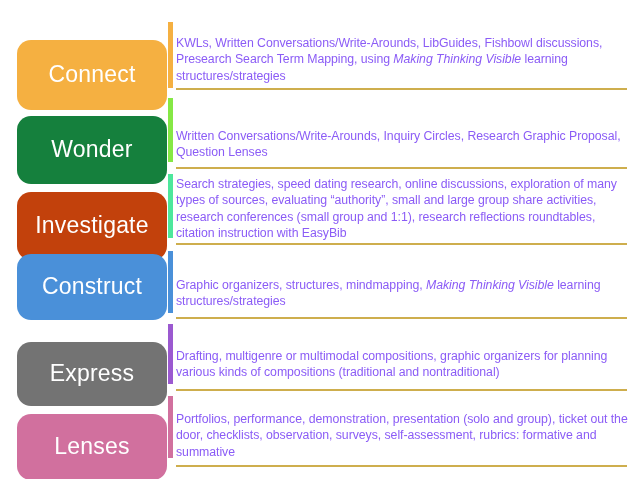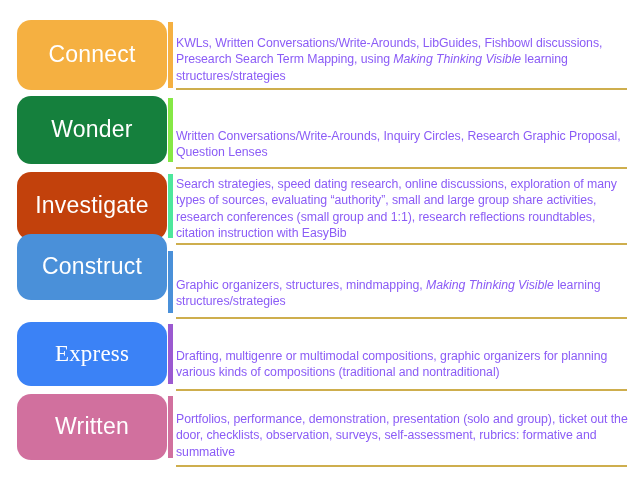--- a/index.html
+++ b/index.html
@@ -40,20 +40,21 @@
     align-items: center;
     justify-content: center;
     color: #ffffff;
     font-size: 23px;
     font-weight: 400;
     letter-spacing: 0.2px;
     line-height: 1.1;
     text-align: center;
     white-space: nowrap;
     overflow: hidden;
+    margin-top: 20px;
   }
 
   
   .stem {
     position: absolute;
     left: 168px;
     width: 5px;
   }
 
   
@@ -144,30 +145,30 @@
   <div class="row r3">
     <div class="chip" style="background: rgb(74, 144, 217);">
       <span>Construct</span>
     </div>
     <div class="stem" style="background: rgb(74, 144, 217);"></div>
     <div class="body"><span>Graphic organizers, structures, mindmapping, </span><span class="it">Making Thinking Visible</span><span> learning structures/strategies</span></div>
     <div class="rule" style="background: rgb(198, 160, 46);"></div>
   </div>
 
   <div class="row r4">
-    <div class="chip" style="background: #3b82f6; font-family: Liberation Serif, serif;">
+    <div class="chip" style="background: #737373;">
       <span>Express</span>
     </div>
     <div class="stem" style="background: rgb(155, 89, 208);"></div>
     <div class="body"><span>Drafting, multigenre or multimodal compositions, graphic organizers for planning various kinds of compositions (traditional and nontraditional)</span></div>
     <div class="rule" style="background: rgb(198, 160, 46);"></div>
   </div>
 
   <div class="row r5">
     <div class="chip" style="background: rgb(209, 112, 158);">
-      <span>Written</span>
+      <span>Lenses</span>
     </div>
     <div class="stem" style="background: rgb(209, 112, 158);"></div>
     <div class="body"><span>Portfolios, performance, demonstration, presentation (solo and group), ticket out the door, checklists, observation, surveys, self-assessment, rubrics:  formative and summative</span></div>
     <div class="rule" style="background: rgb(198, 160, 46);"></div>
   </div>
 
 </div>
 
 </body></html>

